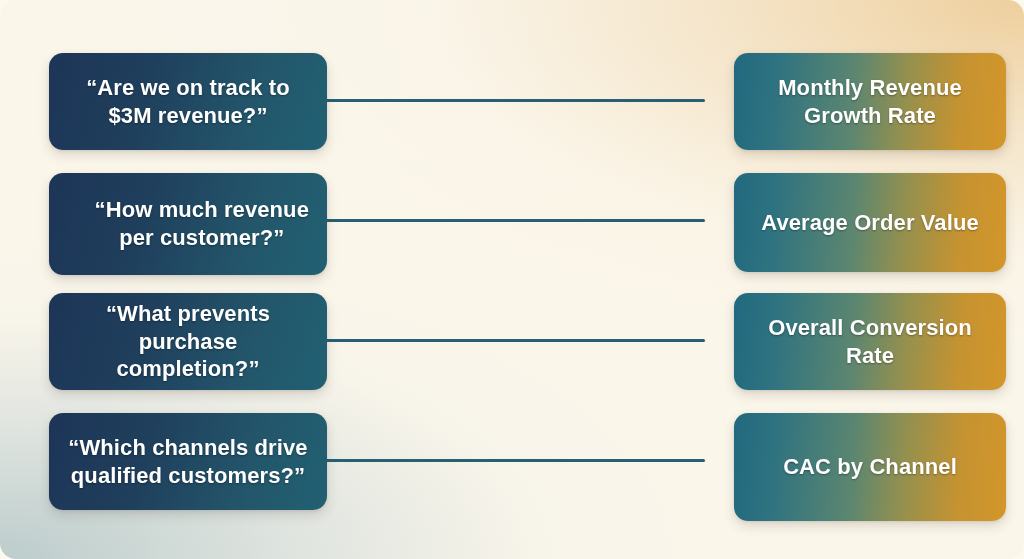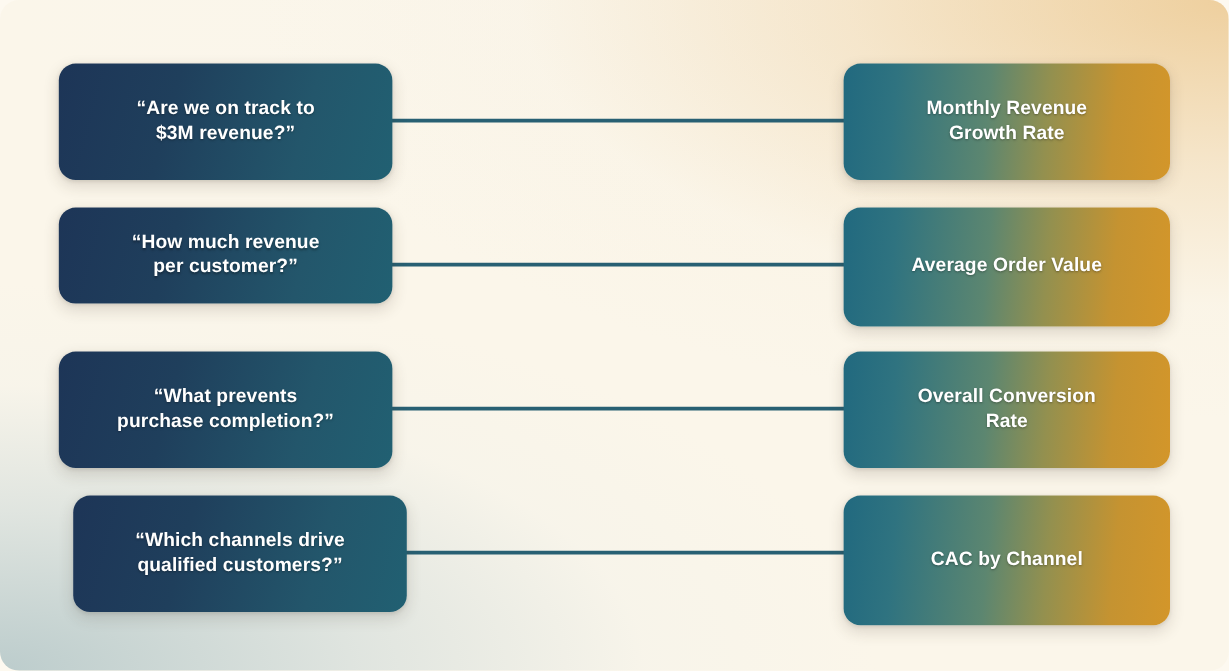--- a/index.html
+++ b/index.html
@@ -60,24 +60,25 @@
     text-align: center;
     box-sizing: border-box;
     padding: 6px 18px;
     box-shadow: 0 5px 12px rgba(60,50,35,0.16), 0 1px 3px rgba(60,50,35,0.10);
   }
   .card-question {
     background: linear-gradient(105deg, #1d3557 0%, #1f3f5c 34%, #23566b 72%, #216072 100%);
   }
   .card-metric {
     background: linear-gradient(95deg, #21697f 0%, #2f7380 16%, #5c8670 44%, #93904f 62%, #c59331 82%, #d3962a 100%);
+    margin-left: 31px;
   }
   .card-label {
     color: #ffffff;
-    font-size: 16px;
+    font-size: 22px;
     font-weight: bold;
     line-height: 1.26;
     letter-spacing: 0.1px;
     text-shadow: 0 1px 2px rgba(0,0,0,0.35);
     white-space: pre-line;
   }
 </style>
 </head>
 <body>
 
@@ -91,40 +92,40 @@
   <div class="card card-question" style="left:49px; top:53px; width:278px; height:97px;">
     <span class="card-label">“Are we on track to
 $3M revenue?”</span>
   </div>
   <div class="card card-metric" style="left:703px; top:53px; width:272px; height:97px;">
     <span class="card-label">Monthly Revenue
 Growth Rate</span>
   </div>
 
   <div class="connector" style="left:325px; top:219px; width:380px;"></div>
-  <div class="card card-question" style="left:49px; top:173px; width:278px; height:80px;">
+  <div class="card card-question" style="left:49px; top:173px; width:278px; height:102px;justify-content:flex-end;">
     <span class="card-label">“How much revenue
 per customer?”</span>
   </div>
   <div class="card card-metric" style="left:703px; top:173px; width:272px; height:99px;">
     <span class="card-label">Average Order Value</span>
   </div>
 
   <div class="connector" style="left:325px; top:339px; width:380px;"></div>
   <div class="card card-question" style="left:49px; top:293px; width:278px; height:97px;">
     <span class="card-label">“What prevents
 purchase completion?”</span>
   </div>
   <div class="card card-metric" style="left:703px; top:293px; width:272px; height:97px;">
     <span class="card-label">Overall Conversion
 Rate</span>
   </div>
 
   <div class="connector" style="left:325px; top:459px; width:380px;"></div>
-  <div class="card card-question" style="left:49px; top:413px; width:278px; height:97px;margin-left:12px;">
+  <div class="card card-question" style="left:49px; top:413px; width:278px; height:97px;">
     <span class="card-label">“Which channels drive
 qualified customers?”</span>
   </div>
   <div class="card card-metric" style="left:703px; top:413px; width:272px; height:108px;">
     <span class="card-label">CAC by Channel</span>
   </div>
 
 </div>
 
 </body></html>

